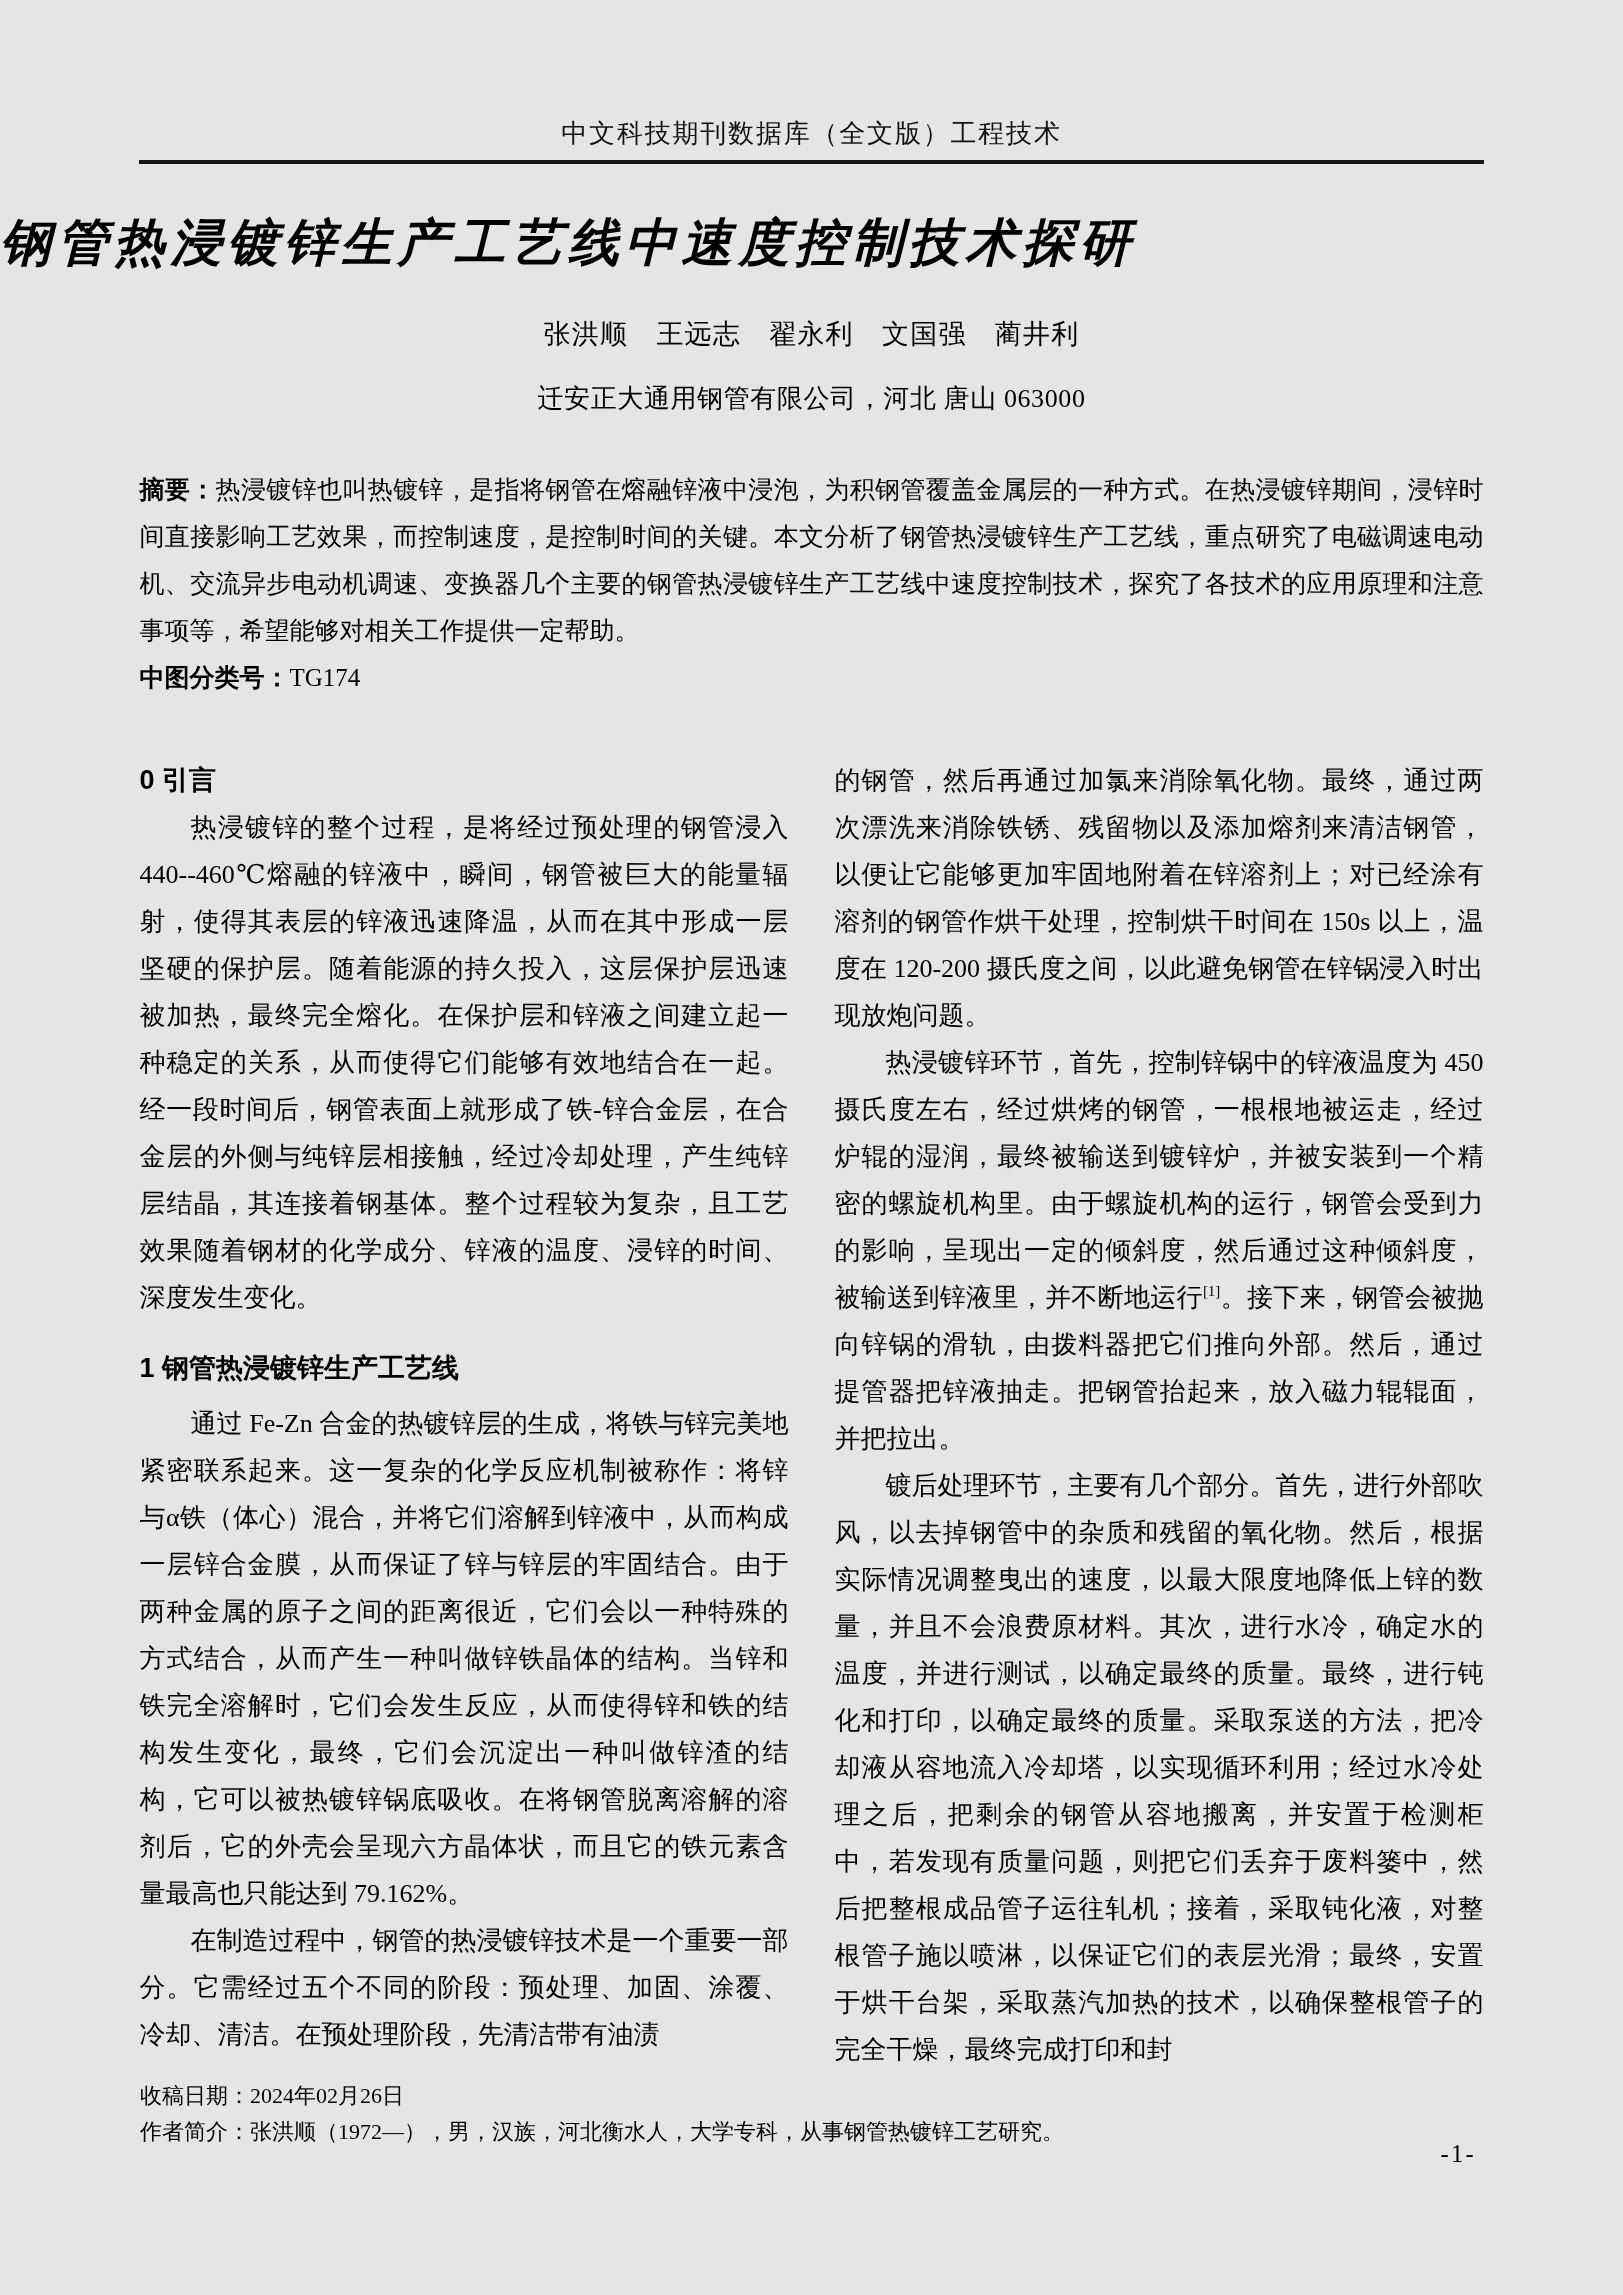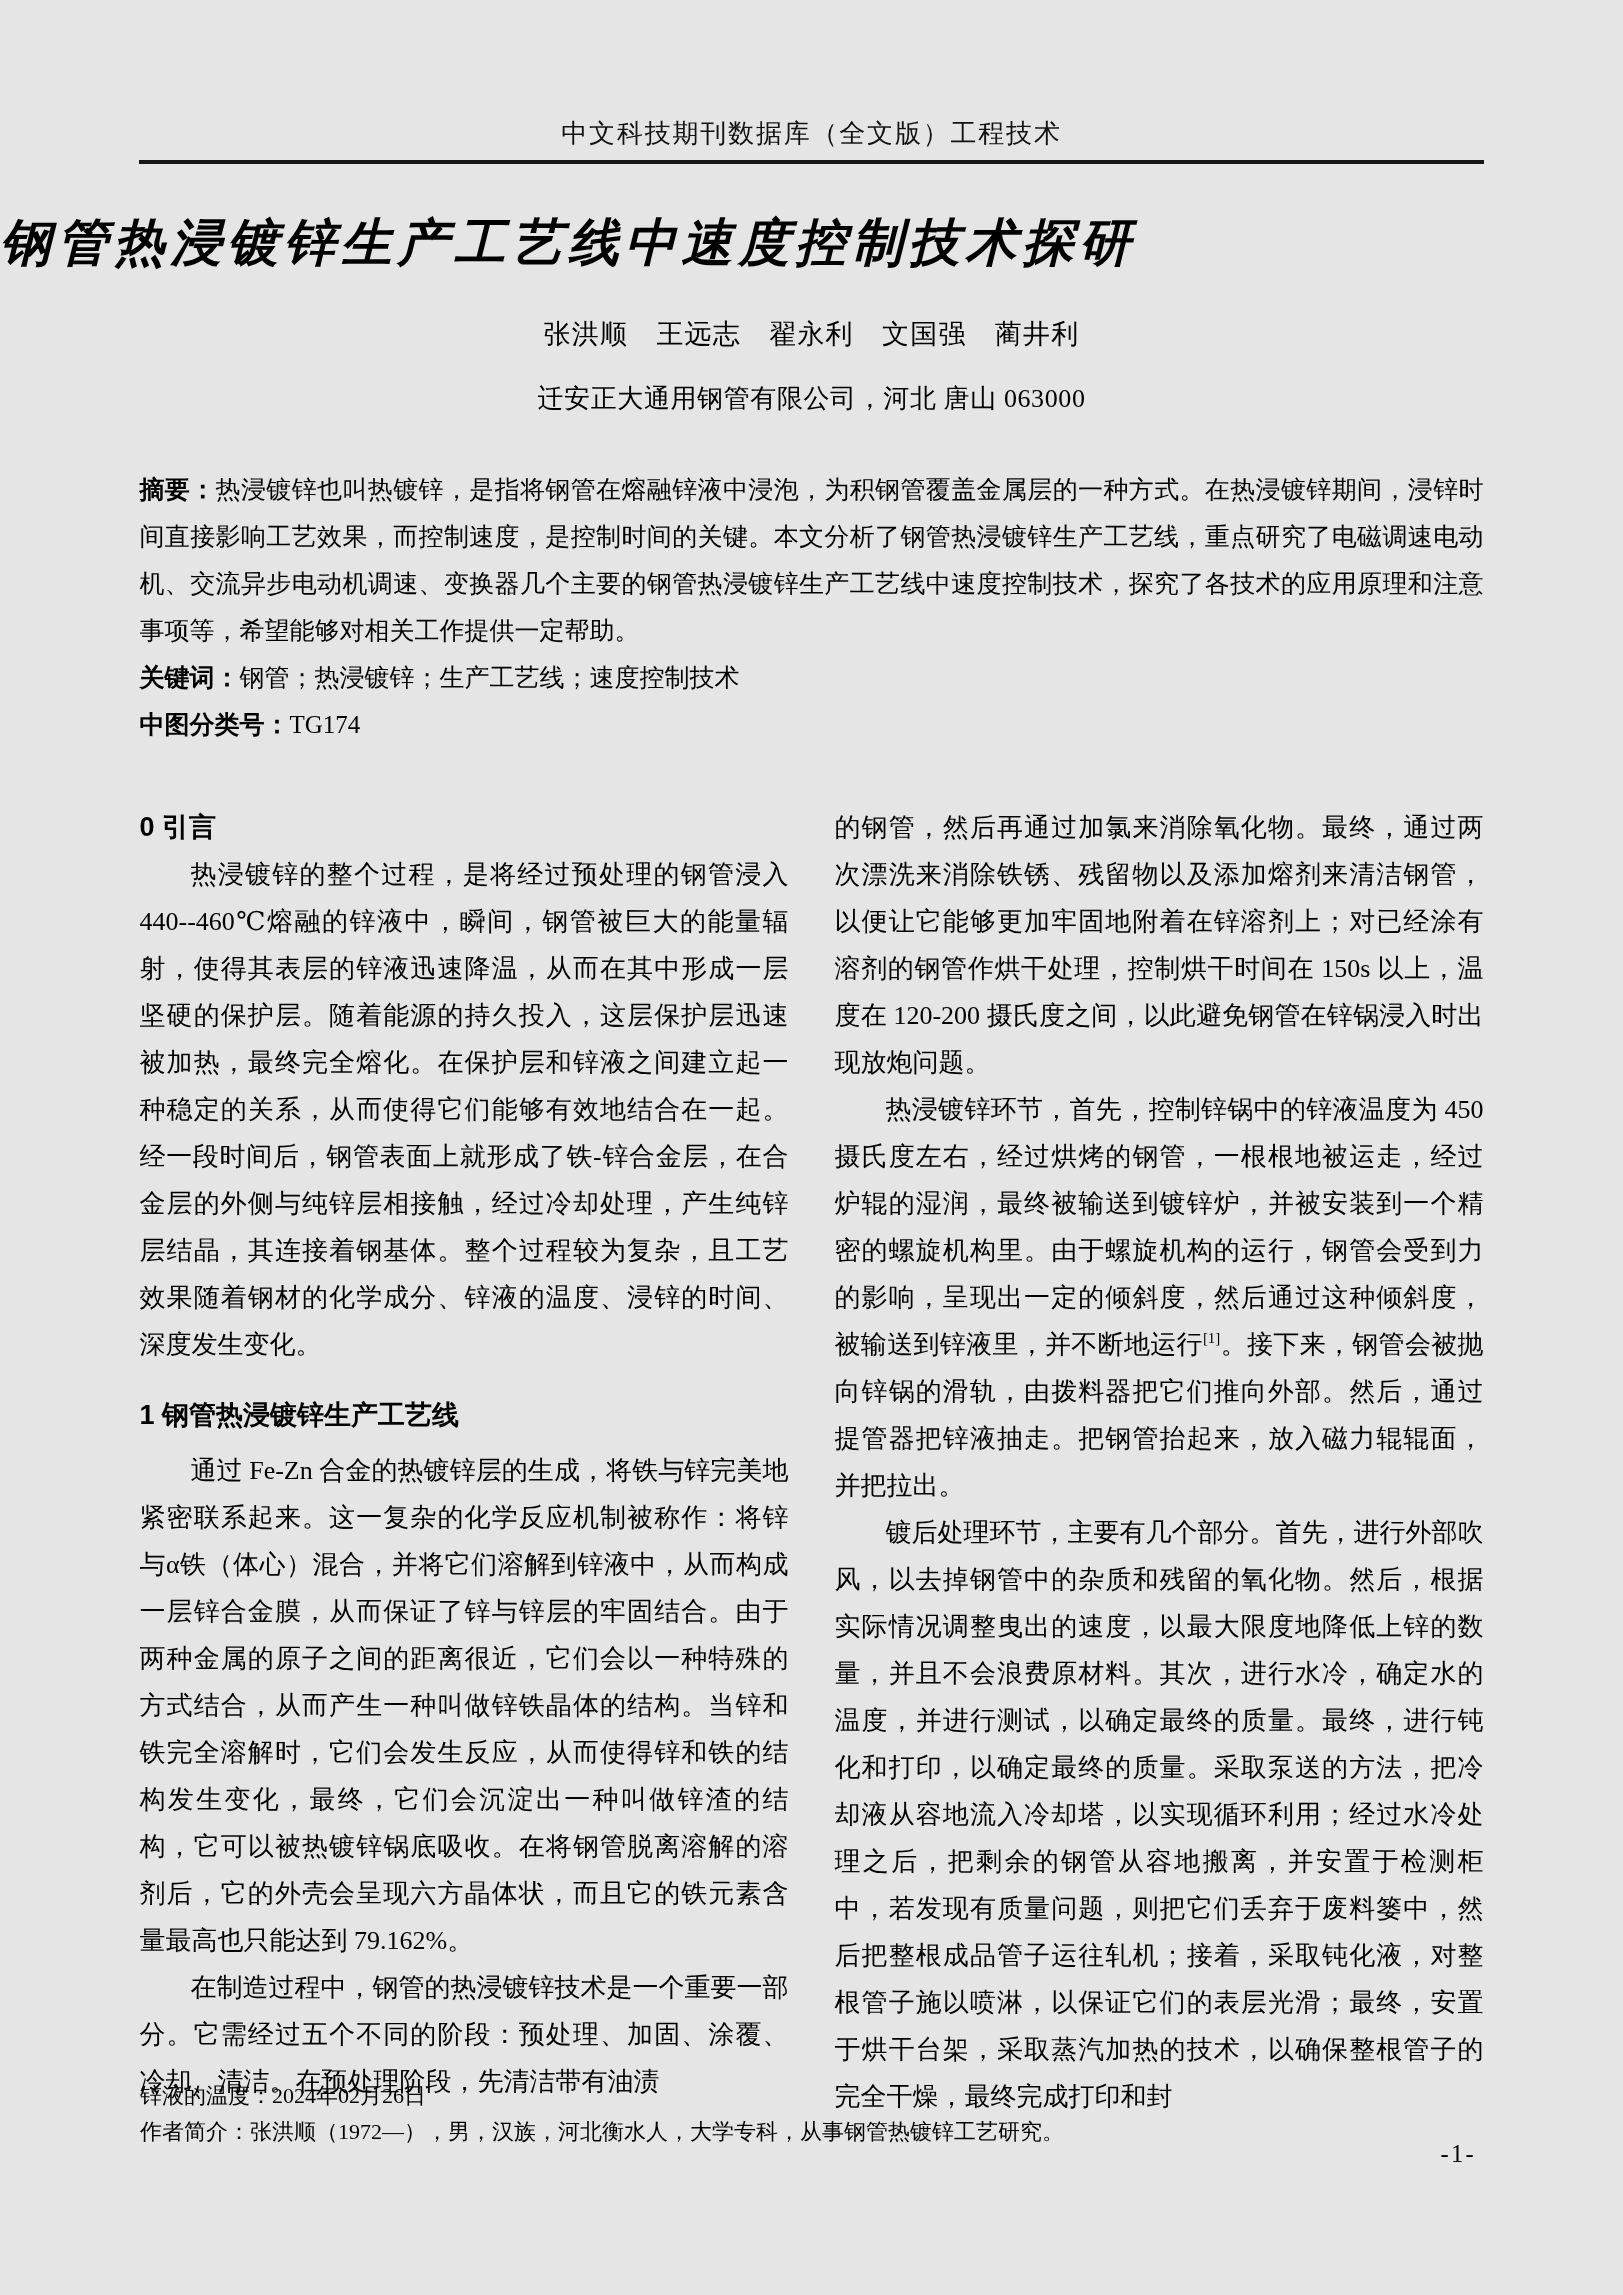--- a/index.html
+++ b/index.html
@@ -124,21 +124,20 @@
   <div class="header-rule"></div>
 
   <h1 class="paper-title">钢管热浸镀锌生产工艺线中速度控制技术探研</h1>
 
   <div class="authors-line">张洪顺　王远志　翟永利　文国强　蔺井利</div>
 
   <div class="affiliation-line">迁安正大通用钢管有限公司，河北 唐山 063000</div>
 
   <div class="frontmatter">
     <p class="fm-para"><span class="fm-label">摘要：</span><span>热浸镀锌也叫热镀锌，是指将钢管在熔融锌液中浸泡，为积钢管覆盖金属层的一种方式。在热浸镀锌期间，浸锌时间直接影响工艺效果，而控制速度，是控制时间的关键。本文分析了钢管热浸镀锌生产工艺线，重点研究了电磁调速电动机、交流异步电动机调速、变换器几个主要的钢管热浸镀锌生产工艺线中速度控制技术，探究了各技术的应用原理和注意事项等，希望能够对相关工作提供一定帮助。</span></p>
-    <p class="fm-para"><span class="fm-label">关键词：</span><span>钢管；热浸镀锌；生产工艺线；速度控制技术</span></p>
     <p class="fm-para"><span class="fm-label">中图分类号：</span><span>TG174</span></p>
   </div>
 
   <div class="columns">
 
     <div class="col">
       <h2 class="section-heading">0 引言</h2>
       <p class="body-para indent">热浸镀锌的整个过程，是将经过预处理的钢管浸入 440--460℃熔融的锌液中，瞬间，钢管被巨大的能量辐射，使得其表层的锌液迅速降温，从而在其中形成一层坚硬的保护层。随着能源的持久投入，这层保护层迅速被加热，最终完全熔化。在保护层和锌液之间建立起一种稳定的关系，从而使得它们能够有效地结合在一起。经一段时间后，钢管表面上就形成了铁-锌合金层，在合金层的外侧与纯锌层相接触，经过冷却处理，产生纯锌层结晶，其连接着钢基体。整个过程较为复杂，且工艺效果随着钢材的化学成分、锌液的温度、浸锌的时间、深度发生变化。</p>
       <h2 class="section-heading second">1 钢管热浸镀锌生产工艺线</h2>
       <p class="body-para indent">通过 Fe-Zn 合金的热镀锌层的生成，将铁与锌完美地紧密联系起来。这一复杂的化学反应机制被称作：将锌与α铁（体心）混合，并将它们溶解到锌液中，从而构成一层锌合金膜，从而保证了锌与锌层的牢固结合。由于两种金属的原子之间的距离很近，它们会以一种特殊的方式结合，从而产生一种叫做锌铁晶体的结构。当锌和铁完全溶解时，它们会发生反应，从而使得锌和铁的结构发生变化，最终，它们会沉淀出一种叫做锌渣的结构，它可以被热镀锌锅底吸收。在将钢管脱离溶解的溶剂后，它的外壳会呈现六方晶体状，而且它的铁元素含量最高也只能达到 79.162%。</p>
@@ -147,20 +146,20 @@
 
     <div class="col">
       <p class="body-para">的钢管，然后再通过加氯来消除氧化物。最终，通过两次漂洗来消除铁锈、残留物以及添加熔剂来清洁钢管，以便让它能够更加牢固地附着在锌溶剂上；对已经涂有溶剂的钢管作烘干处理，控制烘干时间在 150s 以上，温度在 120-200 摄氏度之间，以此避免钢管在锌锅浸入时出现放炮问题。</p>
       <p class="body-para indent"><span>热浸镀锌环节，首先，控制锌锅中的锌液温度为 450 摄氏度左右，经过烘烤的钢管，一根根地被运走，经过炉辊的湿润，最终被输送到镀锌炉，并被安装到一个精密的螺旋机构里。由于螺旋机构的运行，钢管会受到力的影响，呈现出一定的倾斜度，然后通过这种倾斜度，被输送到锌液里，并不断地运行</span><sup class="citation-ref">[1]</sup><span>。接下来，钢管会被抛向锌锅的滑轨，由拨料器把它们推向外部。然后，通过提管器把锌液抽走。把钢管抬起来，放入磁力辊辊面，并把拉出。</span></p>
       <p class="body-para indent">镀后处理环节，主要有几个部分。首先，进行外部吹风，以去掉钢管中的杂质和残留的氧化物。然后，根据实际情况调整曳出的速度，以最大限度地降低上锌的数量，并且不会浪费原材料。其次，进行水冷，确定水的温度，并进行测试，以确定最终的质量。最终，进行钝化和打印，以确定最终的质量。采取泵送的方法，把冷却液从容地流入冷却塔，以实现循环利用；经过水冷处理之后，把剩余的钢管从容地搬离，并安置于检测柜中，若发现有质量问题，则把它们丢弃于废料篓中，然后把整根成品管子运往轧机；接着，采取钝化液，对整根管子施以喷淋，以保证它们的表层光滑；最终，安置于烘干台架，采取蒸汽加热的技术，以确保整根管子的完全干燥，最终完成打印和封</p>
     </div>
 
   </div>
 
   <div class="footnote">
-    <p><span>锌液的温度：</span><span>2024年02月26日</span></p>
+    <p><span>收稿日期：</span><span>2024年02月26日</span></p>
     <p><span>作者简介：</span><span>张洪顺（1972—），男，汉族，河北衡水人，大学专科，从事钢管热镀锌工艺研究。</span></p>
   </div>
 
   <div class="page-number">-1-</div>
 
 </div>
 
 
 </body></html>

